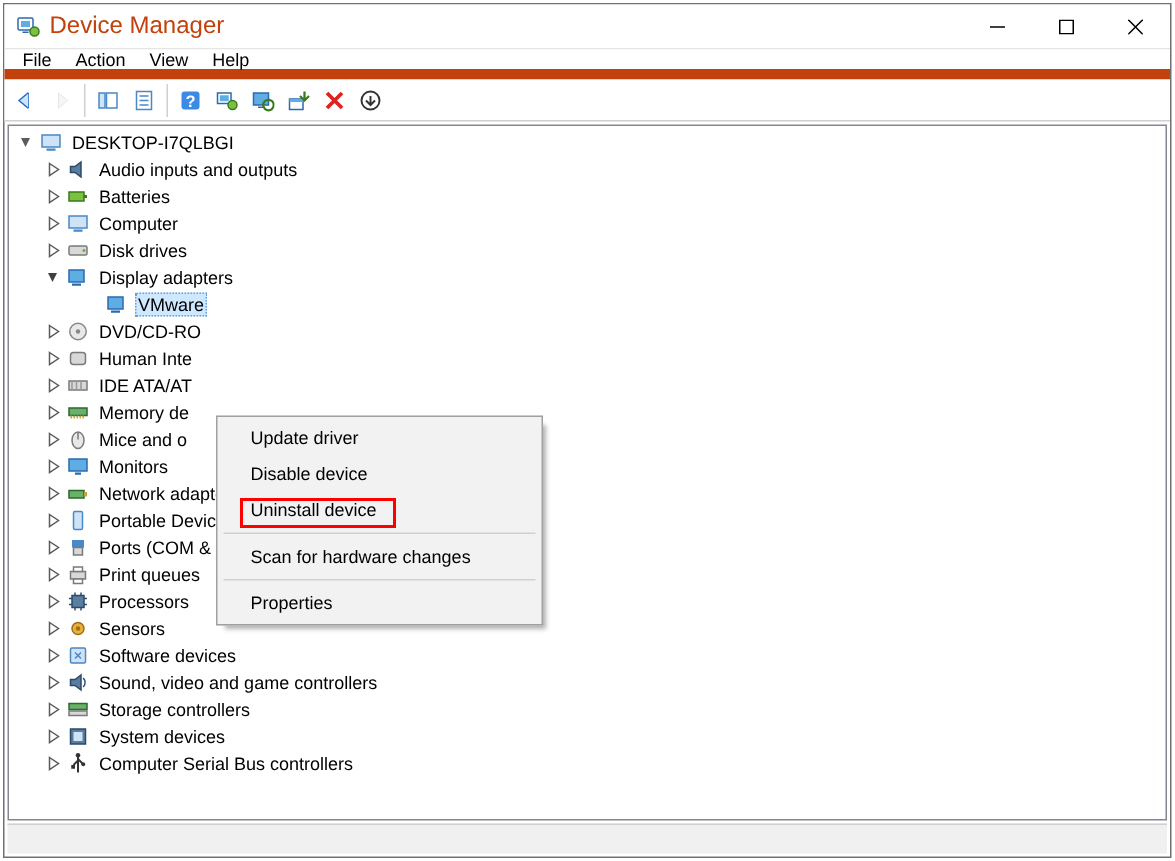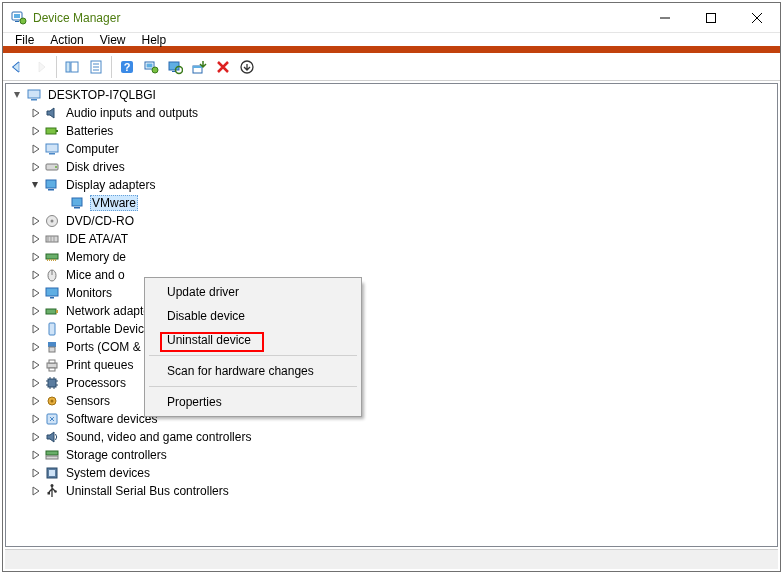--- a/index.html
+++ b/index.html
@@ -30,21 +30,21 @@
     align-items: center;
     padding: 0 0 0 8px;
     background: #ffffff;
     border-bottom: 1px solid #e5e5e5;
   }
   .titlebar .app-icon {
     width: 16px; height: 16px;
     margin-right: 6px;
     display: inline-flex; align-items: center; justify-content:center;
   }
-  .titlebar .title { flex: 1; color: #4d7c0f; font-size: 12px; }
+  .titlebar .title { flex: 1; color: #c2410c; font-size: 16px; }
   .winbtns { display:flex; height:100%; }
   .winbtn {
     width: 46px; height:100%;
     display:flex; align-items:center; justify-content:center;
     font-family: "Segoe UI Symbol", sans-serif;
     font-size: 10px;
   }
 
   
   .menubar {
@@ -371,20 +371,33 @@
           <span class="label">DVD/CD-RO</span>
         </div>
         <div class="treerow indent1">
           <span class="toggle">
             <svg width="10" height="10">
               <path d="M2 1 L8 5 L2 9 Z" fill="none" stroke="#5b5b5b" stroke-width="1"></path>
             </svg>
           </span>
           <span class="nodeicon">
             <svg width="16" height="16">
+              <rect x="3" y="4" width="10" height="8" rx="2" fill="#d8d8d8" stroke="#7a7a7a"></rect>
+            </svg>
+          </span>
+          <span class="label">Human Inte</span>
+        </div>
+        <div class="treerow indent1">
+          <span class="toggle">
+            <svg width="10" height="10">
+              <path d="M2 1 L8 5 L2 9 Z" fill="none" stroke="#5b5b5b" stroke-width="1"></path>
+            </svg>
+          </span>
+          <span class="nodeicon">
+            <svg width="16" height="16">
               <rect x="2" y="5" width="12" height="6" fill="#d8d8d8" stroke="#7a7a7a"></rect>
               <line x1="4" y1="5" x2="4" y2="11" stroke="#999"></line>
               <line x1="7" y1="5" x2="7" y2="11" stroke="#999"></line>
               <line x1="10" y1="5" x2="10" y2="11" stroke="#999"></line>
             </svg>
           </span>
           <span class="label">IDE ATA/AT</span>
         </div>
         <div class="treerow indent1">
           <span class="toggle">
@@ -586,21 +599,21 @@
             </svg>
           </span>
           <span class="nodeicon">
             <svg width="16" height="16">
               <path d="M8 14 L8 3 M8 6 L5 9 M8 5 L11 8" fill="none" stroke="#333" stroke-width="1.3"></path>
               <circle cx="8" cy="2.5" r="1.5" fill="#333"></circle>
               <rect x="3.5" y="9" width="2.5" height="2.5" fill="#333"></rect>
               <circle cx="11.5" cy="8.5" r="1.3" fill="#333"></circle>
             </svg>
           </span>
-          <span class="label">Uninstall Serial Bus controllers</span>
+          <span class="label">Computer Serial Bus controllers</span>
         </div>
       </div>
 
     <div class="contextmenu">
       <div class="cmenuitem">Update driver</div>
       <div class="cmenuitem">Disable device</div>
       <div class="cmenuitem">Uninstall device</div>
       <div class="cmenu-sep"></div>
       <div class="cmenuitem">Scan for hardware changes</div>
       <div class="cmenu-sep"></div>

